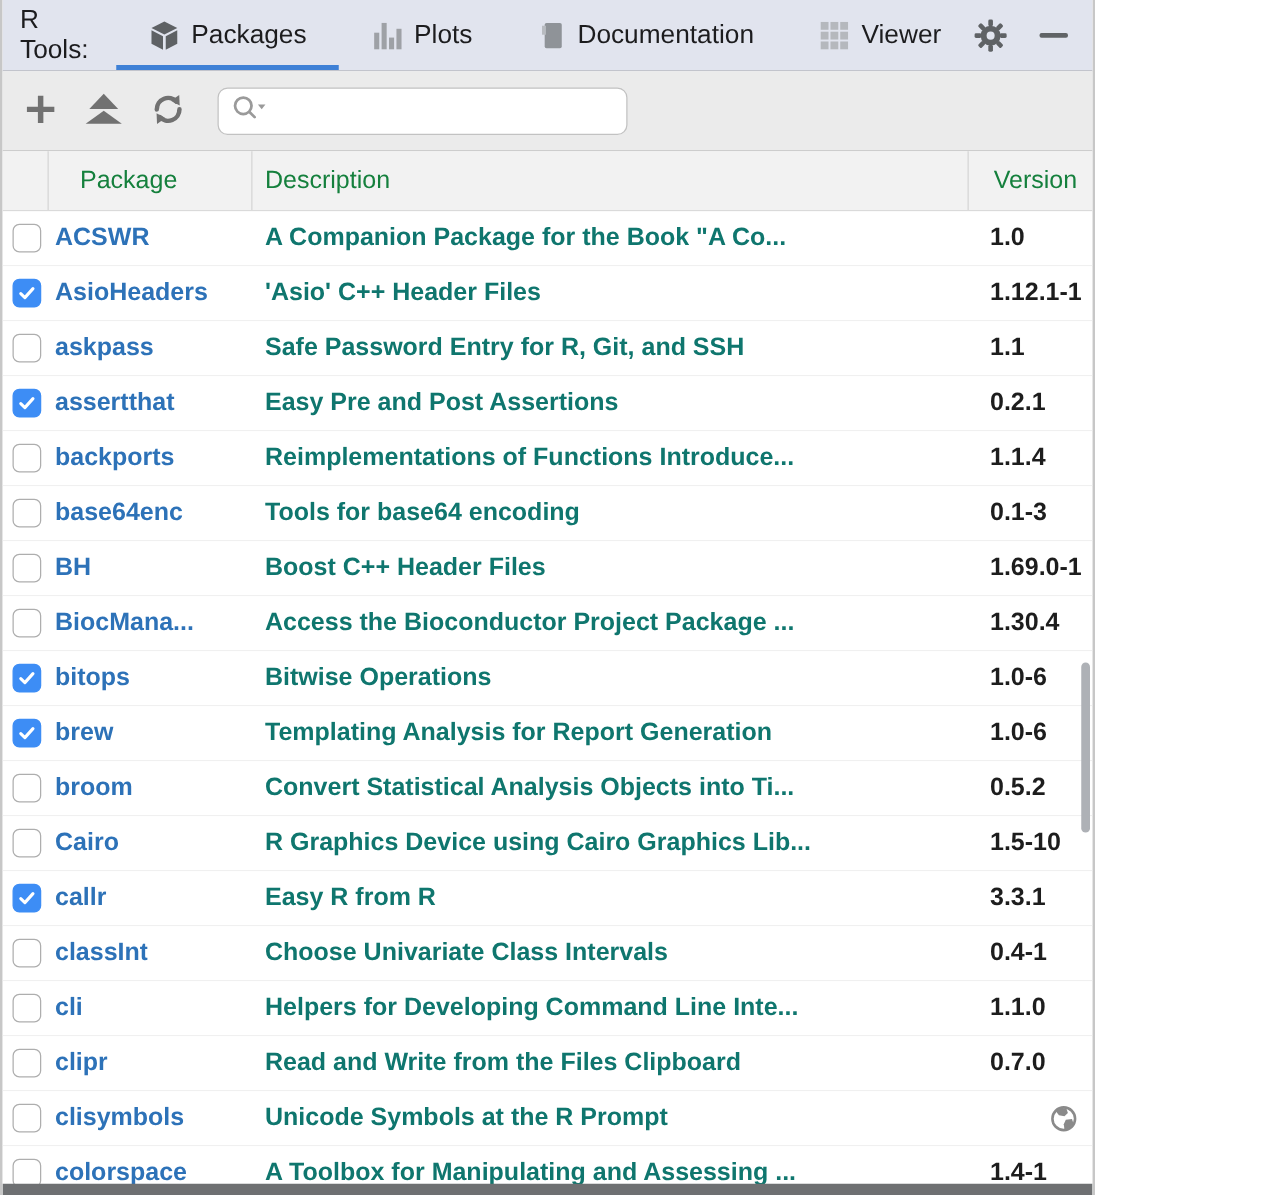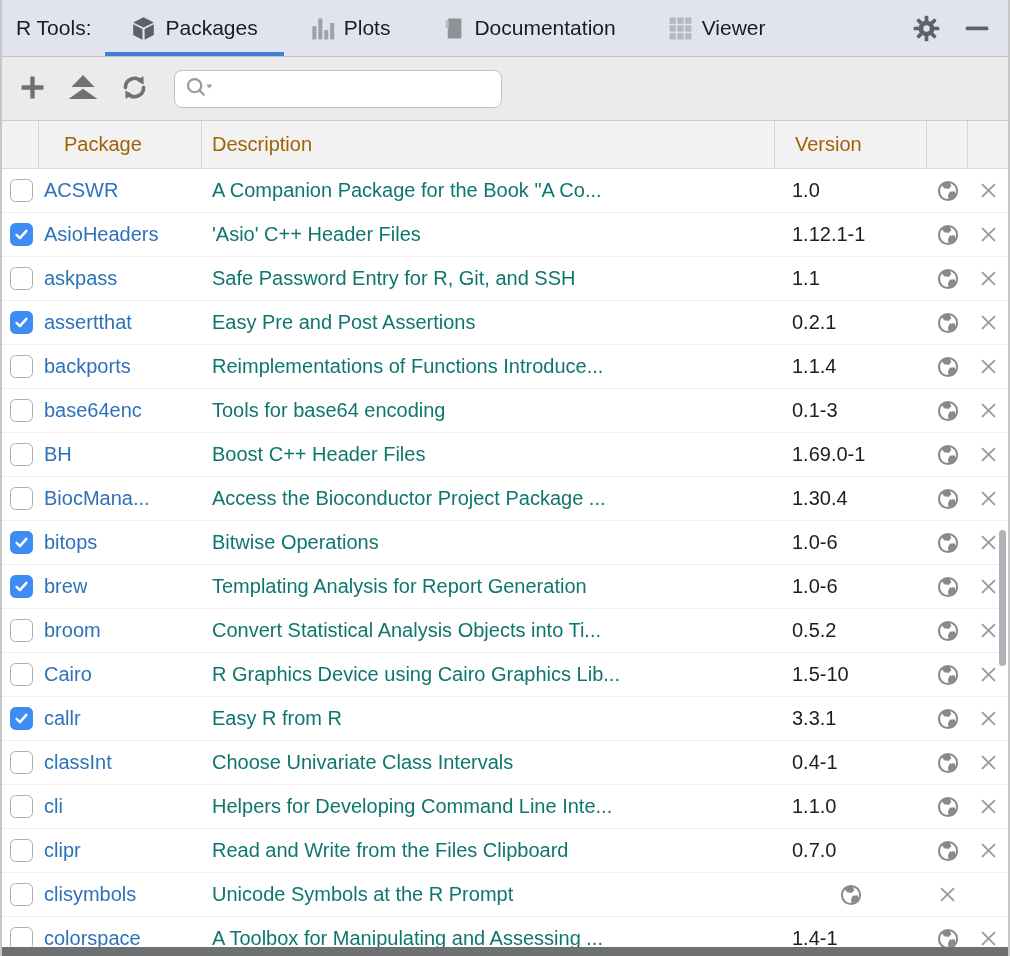--- a/index.html
+++ b/index.html
@@ -1,20 +1,20 @@
 <!DOCTYPE html>
 <html style="--tabbar-bg: #e1e4ee; --accent: #3e80d6; --link: #2d72b8; --cb: #3d8df5;"><head>
 <meta charset="utf-8">
 <style>
   * { margin:0; padding:0; box-sizing:border-box; }
   html,body { background:#fff; }
   body { font-family:"Liberation Sans", sans-serif; color:#1d1d1d; }
 
   .panel {
-    position:relative; width:1010px; height:956px; overflow:hidden;
+    position:relative; width:876px; height:956px; overflow:hidden;
     background:#fff;
     border-left:2px solid #c7c7c7; border-right:2px solid #c7c7c7;
   }
 
   
   .tabbar {
     position:absolute; top:0; left:0; right:0; height:57px;
     background:var(--tabbar-bg,#e1e4ee);
     border-bottom:1px solid #c2c4cc;
     display:flex; align-items:center;
@@ -54,29 +54,29 @@
   .search input {
     border:none; outline:none; flex:1; height:100%;
     font-family:"Liberation Sans",sans-serif; font-size:18px; background:transparent;
   }
 
   
   .grid-cols { display:grid; grid-template-columns:37px 163px 573px 152px 41px 1fr; }
   .thead {
     position:absolute; top:121px; left:0; right:0; height:48px;
     background:#f2f2f2; border-bottom:1px solid #dadada;
-    font-size:20px; color:#a16207;
+    font-size:20px; color:#15803d;
   }
   .thead > div { display:flex; align-items:center; border-right:1px solid #d5d5d5; }
   .thead > div:last-child { border-right:none; }
   .thead .c1 { padding-left:25px; }
   .thead .c2 { padding-left:10px; }
   .thead .c3 { padding-left:20px; }
 
-  .tbody { position:absolute; top:169px; left:0; right:0; bottom:0; overflow:hidden; }
+  .tbody { position:absolute; top:169px; left:0; right:0; bottom:0; overflow:hidden;font-weight:bold; }
   .row { height:44px; background:#fff; border-bottom:1px solid #f0f0f0; font-size:20px; }
   .row > div { display:flex; align-items:center; overflow:hidden; white-space:nowrap; }
   .row .c0 { padding-left:8px; }
   .row .c1 { padding-left:5px; }
   .row .c2 { padding-left:10px; color:#0f766e; }
   .row .c3 { padding-left:17px; color:#1d1d1d; }
   .row .c4, .row .c5 { justify-content:center; }
   .pname { color:var(--link,#2d72b8); cursor:pointer; overflow:hidden; white-space:nowrap; }
 
   .checkbox {

